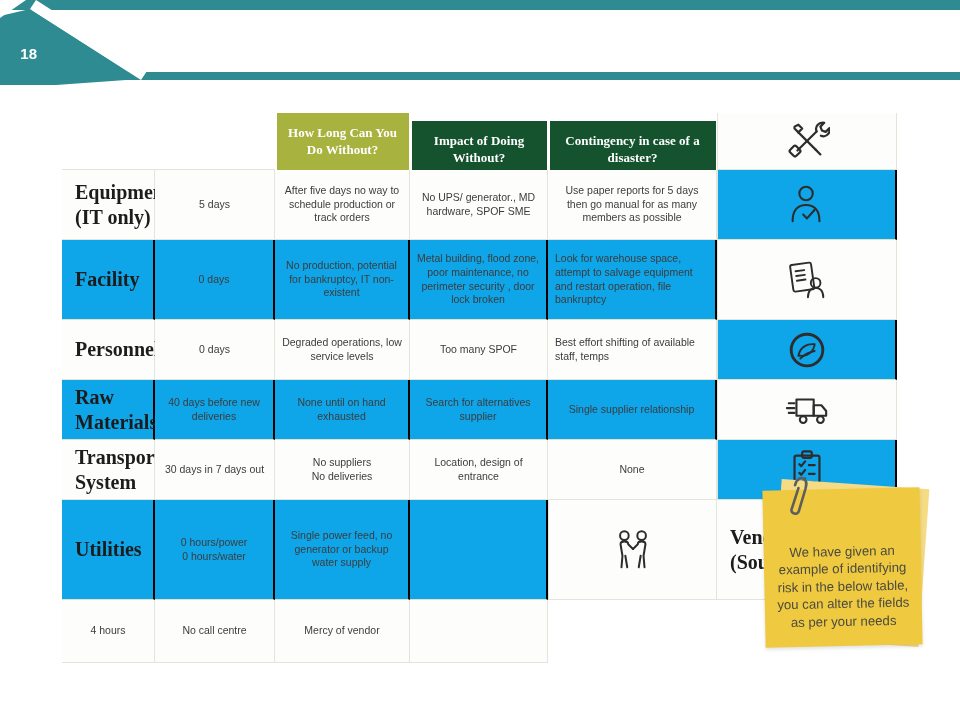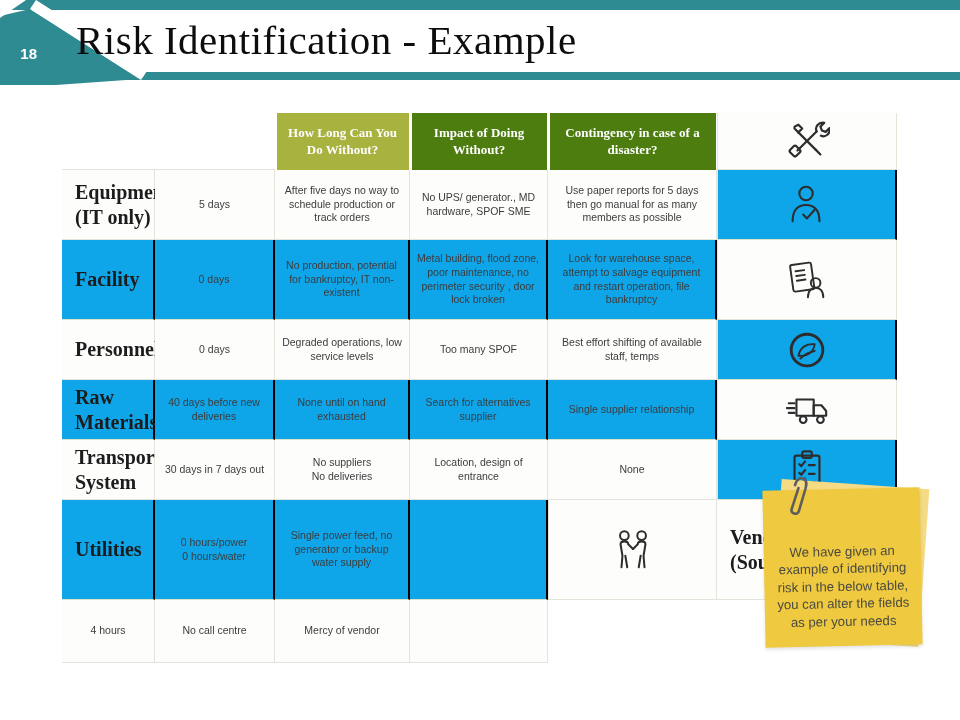--- a/index.html
+++ b/index.html
@@ -20,28 +20,28 @@
   .cell{box-sizing:border-box;display:flex;align-items:center;justify-content:center;
         border-right:1px solid #e3e5da;border-bottom:1px solid #e3e5da;
         font-size:10.5px;color:#3c3c3c;line-height:1.3;text-align:center;
         padding:4px 7px;background:#fdfdfc;}
   .cell.first{border-left:1px solid #e3e5da;}
   .cell.shaded{background:#0ea5e9;border-right:2px solid #000000;border-bottom:1px solid #dde3c6;}
   .cell.name{justify-content:flex-start;text-align:left;padding-left:13px;
              font-family:"Liberation Serif",serif;font-weight:bold;font-size:20px;
              color:#1c1c1c;white-space:pre-line;line-height:1.25;}
   .cell.prewrap{white-space:pre-line;}
-  .cell.align-left{text-align:center;justify-content:flex-start;}
+  .cell.align-left{text-align:left;justify-content:flex-start;}
   .hdr-blank{box-sizing:border-box;background:#fff;border-bottom:1px solid #e3e5da;}
   .hdr{box-sizing:border-box;padding:0;border:none;background:#fff;height:57px;}
   .hdr-inner{height:100%;margin:0 1.5px;display:flex;align-items:center;justify-content:center;
              color:#ffffff;font-family:"Liberation Serif",serif;font-weight:bold;
              font-size:13px;line-height:1.3;text-align:center;padding:4px 8px;box-sizing:border-box;}
   .hdr-olive .hdr-inner{background:#a8b23e;}
-  .hdr-green .hdr-inner{background:#4d7c0f;}
+  .hdr-green .hdr-inner{background:#14532d;margin-top:8px;}
   .icon-cell svg{width:46px;height:46px;}
 
   
   #note-wrap{position:absolute;left:760px;top:478px;width:170px;height:180px;z-index:5;}
   #note-back{position:absolute;left:16px;top:6px;width:148px;height:158px;background:#f5db83;
              transform:rotate(4deg);}
   #note-main{position:absolute;left:4px;top:11px;width:157px;height:157px;background:#efc93f;
              transform:rotate(-1.2deg);box-shadow:0 2px 4px rgba(0,0,0,.12);
              display:flex;align-items:flex-end;justify-content:center;}
   #note-text{padding:0 8px 16px 8px;font-size:13.2px;color:#4b4b41;line-height:1.32;text-align:center;}
@@ -53,21 +53,20 @@
 <div id="slide">
 
   <svg id="header-art" viewBox="0 0 960 100" xmlns="http://www.w3.org/2000/svg">
     <rect x="10" y="0" width="950" height="10" fill="#2f8b92"></rect>
     <polygon points="0,16 30,9 140,79 56,85 0,85" fill="#2f8b92"></polygon>
     <polygon points="107,72 960,72 960,80 84,80" fill="#2f8b92"></polygon>
     <polygon points="30,9 141,80 147,71 36,0" fill="#ffffff"></polygon>
     <polygon points="0,0 26,0 0,18" fill="#ffffff"></polygon>
   </svg>
   <div id="slide-number">18</div>
-  <div id="slide-title">Risk Identification - Example</div>
 
   <svg width="0" height="0" style="position:absolute" aria-hidden="true">
     <defs>
       <g id="sym-tools-icon" stroke="#2d2d2d" stroke-width="2.3" fill="none" stroke-linecap="round" stroke-linejoin="round">
         <path d="M14 34 L34 14"></path>
         <path d="M34 14 c-2-5 2-10 8-9 l-4 4 1.5 4 4 1.5 4-4 c1 6-4 10-9 8"></path>
         <rect x="7" y="30" width="9" height="9" rx="2" transform="rotate(45 11.5 34.5)"></rect>
         <path d="M15 15 L33 33"></path>
         <path d="M11 9 l4-2 4 4 -4 4 -4-4z"></path>
         <path d="M33 33 l5 5"></path>

